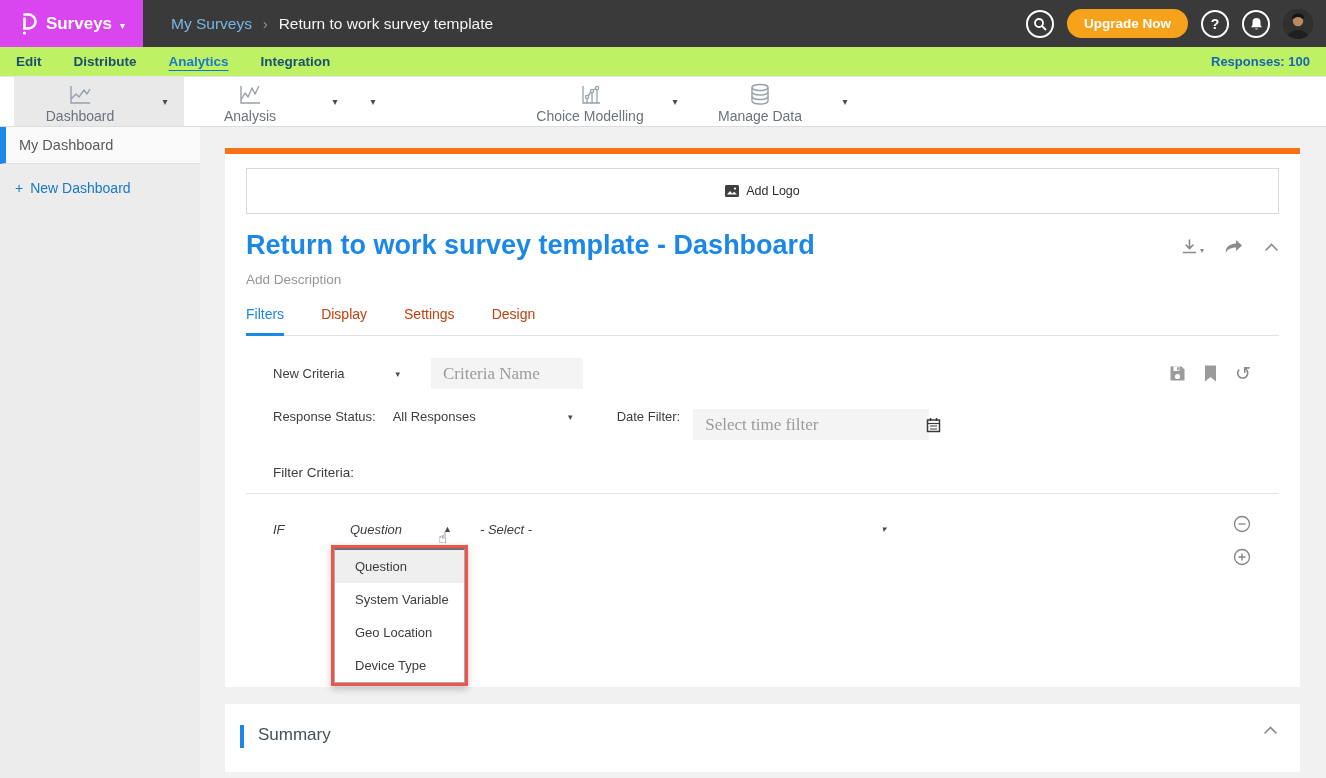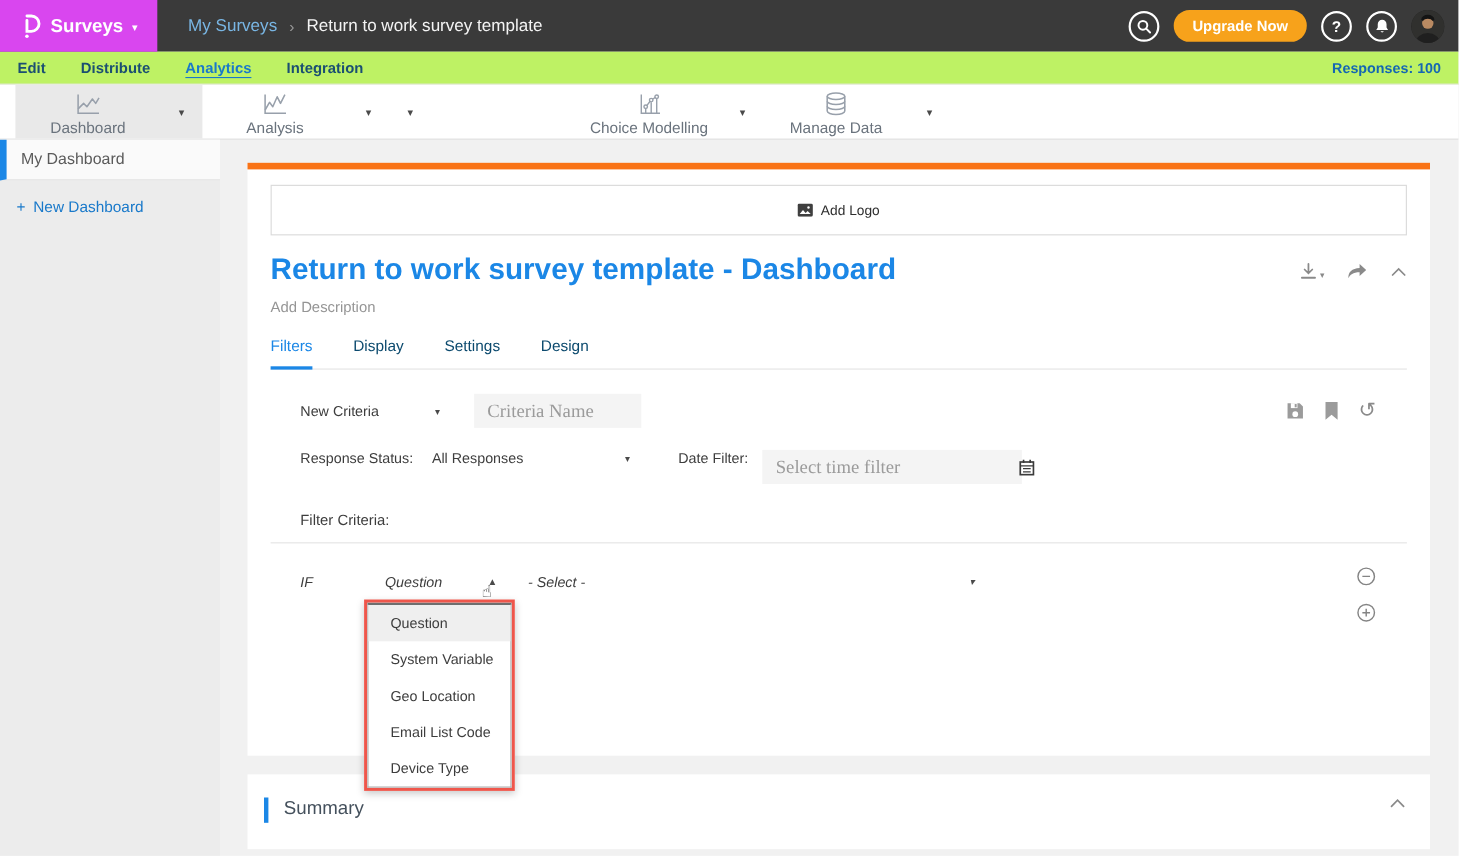--- a/index.html
+++ b/index.html
@@ -46,21 +46,21 @@
   .card-body { padding:0 21px; position:relative; height:100%; }
   .addlogo { margin-top:14px; height:46px; border:1px solid #d9d9d9; display:flex; align-items:center; justify-content:center; gap:7px; cursor:pointer; color:#2f2f2f; font-size:12.5px; }
   .title-row { margin-top:16px; display:flex; align-items:flex-start; }
   .page-title { font-size:27px; font-weight:bold; color:#1b87e6; cursor:pointer; }
   .title-actions { margin-left:auto; display:flex; gap:20px; align-items:center; padding-top:8px; color:#8a8a8a; }
   .title-actions .ic { cursor:pointer; display:flex; align-items:flex-end; }
   .mini-caret { font-size:8px; color:#8a8a8a; margin-left:2px; }
   .description { margin-top:11px; font-size:13.5px; color:#959595; cursor:pointer; }
 
   .tabs { margin-top:19px; display:flex; gap:37px; border-bottom:1px solid #e3e3e3; }
-  .tab { font-size:14px; color:#0c4a6e; padding-bottom:11px; cursor:pointer; border-bottom:3px solid transparent; margin-bottom:-1px; }
+  .tab { font-size:14px; color:#c2410c; padding-bottom:11px; cursor:pointer; border-bottom:3px solid transparent; margin-bottom:-1px; }
   .tab.active { color:#1b87e6; border-bottom-color:#1b87e6; }
 
   .select { display:flex; align-items:center; justify-content:space-between; cursor:pointer; font-size:13px; color:#3d3d3d; }
   .select .caret { font-size:9px; color:#4a4a4a; }
   .ginput { height:31px; background:#f4f4f4; border:none; padding:0 12px; font-size:17px; color:#333; font-family:Liberation Serif, serif; outline:none; }
   .ginput::placeholder { color:#9b9b9b; }
 
   .criteria-row { margin-top:22px; display:flex; align-items:center; }
   .new-criteria { margin-left:27px; width:127px; }
   .criteria-input { margin-left:31px; width:152px; }
@@ -349,21 +349,20 @@
               </svg>
             </span>
           </div>
         </div>
 
         <div class="dropdown">
           <div class="dropdown-inner">
             <div class="dd-item selected">Question</div>
             <div class="dd-item">System Variable</div>
             <div class="dd-item">Geo Location</div>
-            <div class="dd-item">Email List Code</div>
             <div class="dd-item">Device Type</div>
           </div>
         </div>
       </div>
     </section>
 
     <section class="summary-card">
       <span class="summary-accent"></span>
       <span class="summary-title">Summary</span>
       <span class="summary-chevron">

